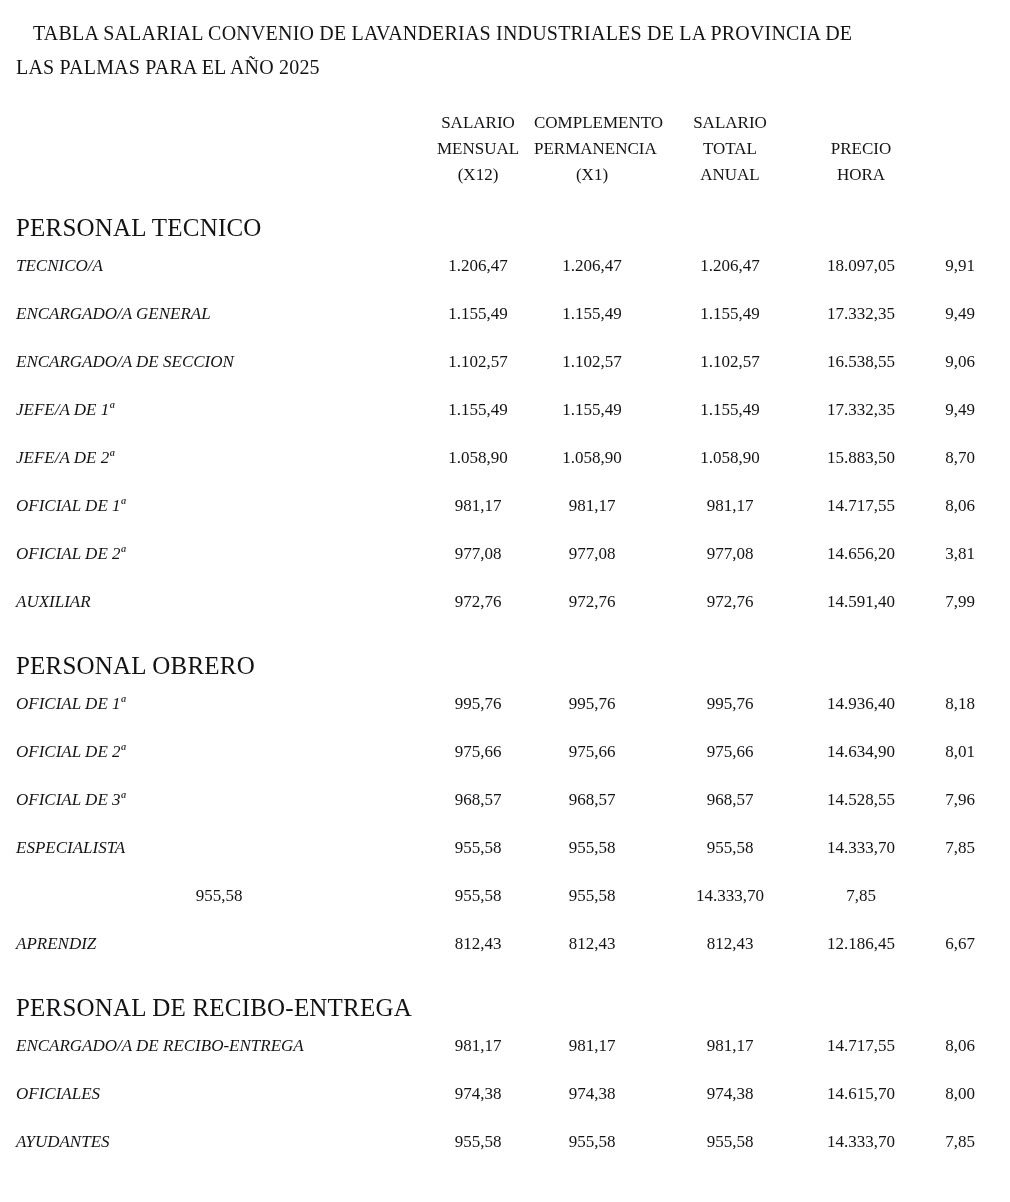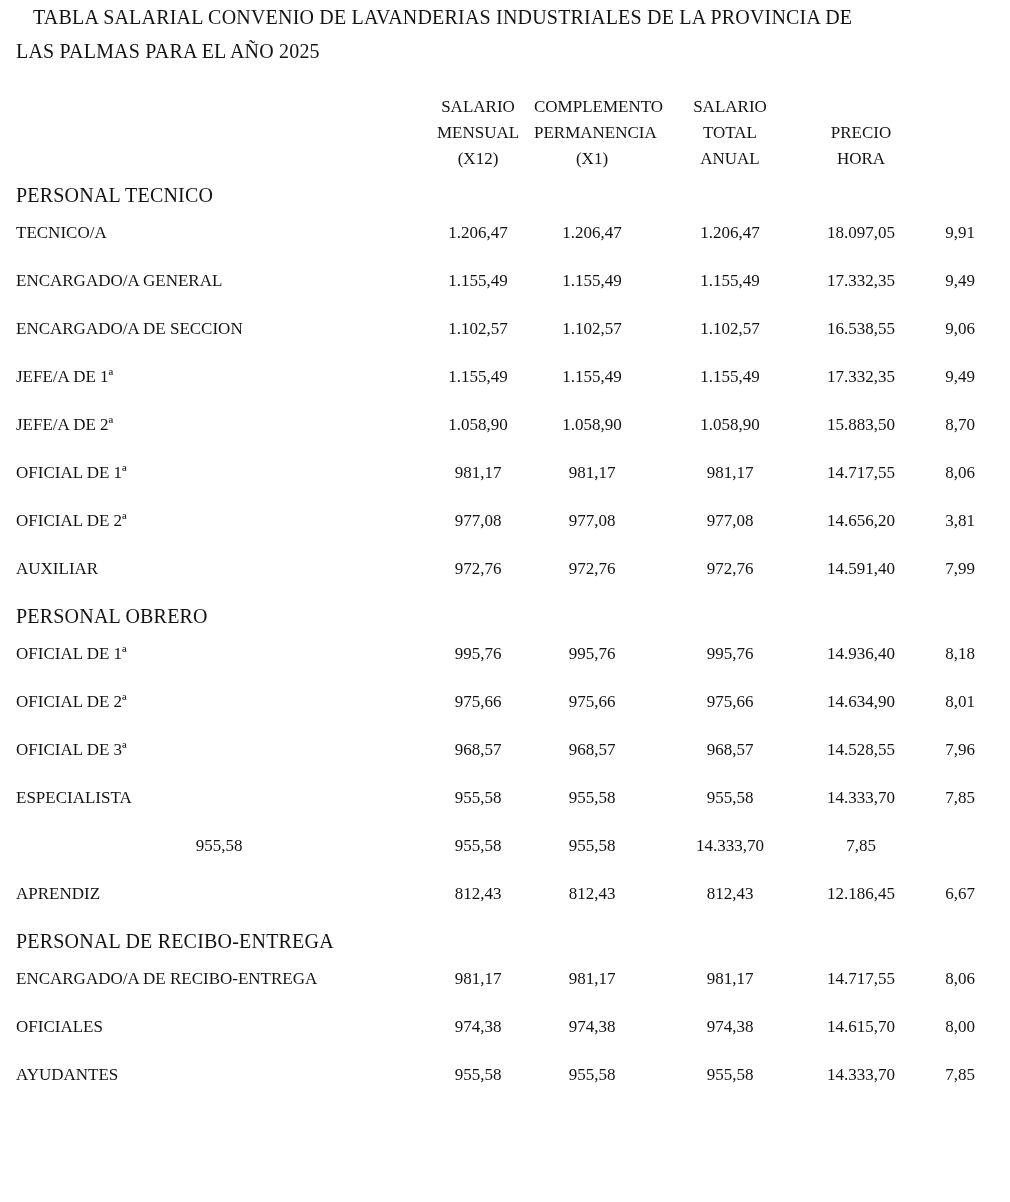--- a/index.html
+++ b/index.html
@@ -1,33 +1,33 @@
 <!DOCTYPE html>
 <html><head>
 <meta charset="utf-8">
 <style>
   html, body { margin:0; padding:0; }
   body {
     width:1010px; height:1202px; overflow:hidden;
     background:#ffffff; color:#131316;
     font-family:"Liberation Serif", serif;
   }
-  .page { padding:0 0 0 16px; }
+  .page { padding:16px 0 0 16px; }
   .title-line { font-size:20px; line-height:34px; white-space:nowrap; letter-spacing:0.2px; }
   .title-line.first { padding-left:17px; }
   .grid-row {
     display:grid;
     grid-template-columns:406px 112px 116px 160px 102px 96px;
   }
   .col-headers { margin-top:26px; font-size:17px; }
   .hdr { text-align:center; }
   .hline { height:26px; line-height:26px; white-space:nowrap; }
-  .section-heading { font-size:20px; line-height:28px; margin-top:9px; letter-spacing:0.2px; }
+  .section-heading { font-size:25px; line-height:28px; margin-top:26px; letter-spacing:0.2px; }
   .data-row { height:48px; align-items:center; font-size:17px; }
-  .cell.label { text-align:left; white-space:nowrap; }
+  .cell.label { text-align:left; white-space:nowrap;font-style:italic; }
   .cell.num { text-align:center; white-space:nowrap; }
 </style>
 </head>
 <body>
 
 <div class="page">
 
   <div class="title">
     <div class="title-line first">TABLA SALARIAL CONVENIO DE LAVANDERIAS INDUSTRIALES DE LA PROVINCIA DE</div>
     <div class="title-line">LAS PALMAS PARA EL AÑO 2025</div>

